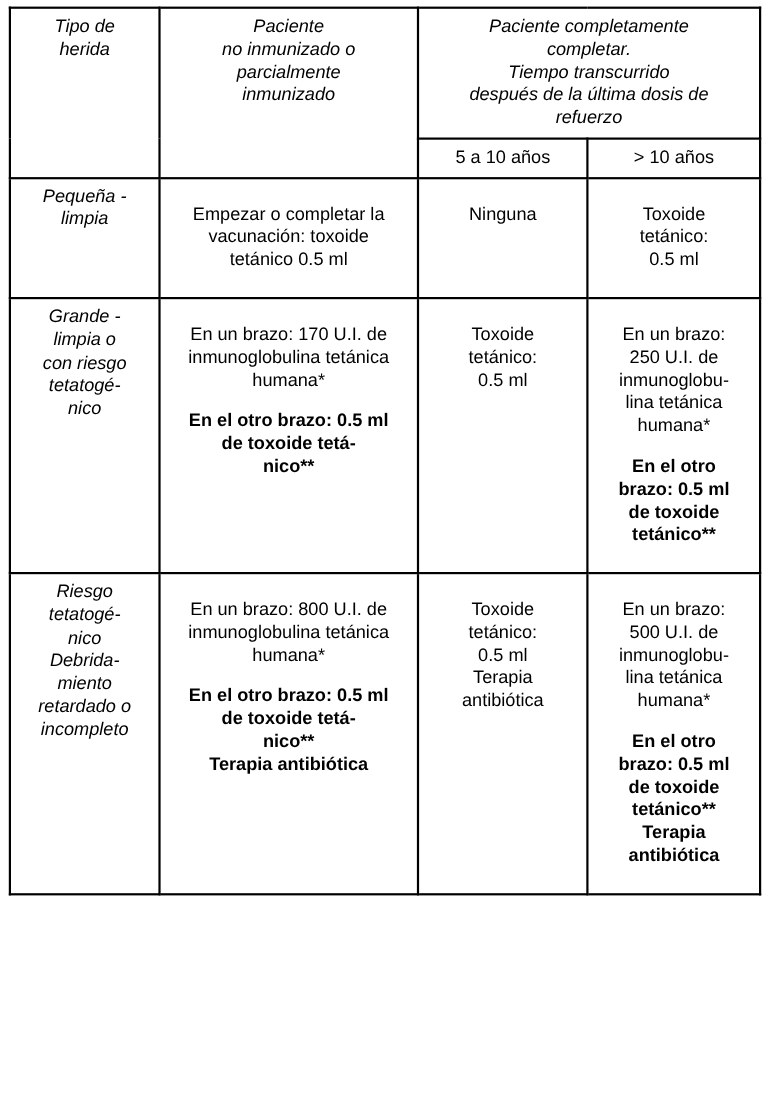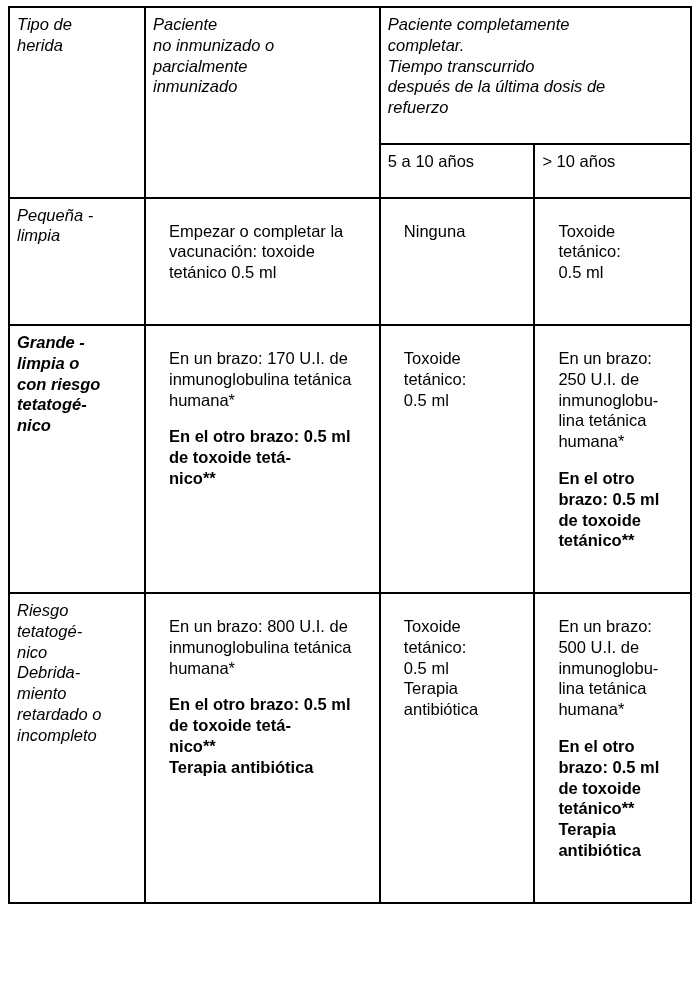--- a/index.html
+++ b/index.html
@@ -23,25 +23,25 @@
   table.tetanus {
     border-collapse: collapse;
     width: 684px;
     table-layout: fixed;
     border: 2px solid #000;
   }
   table.tetanus td,
   table.tetanus th {
     border: 2px solid #000;
     vertical-align: top;
-    padding: 6px 7px 25px 7px;
+    padding: 6px 7px 7px 7px;
     font-size: 16.5px;
     line-height: 1.26;
     font-weight: normal;
-    text-align: left;
+    text-align: center;
   }
   .col-a { width: 132px; }
   .col-b { width: 228px; }
   .col-c { width: 150px; }
   .col-d { width: 152px; }
 
   .hdr-italic {
     font-style: italic;
     font-size: 17px;
     line-height: 1.30;
@@ -103,21 +103,21 @@
         <td>
           <p class="cell-para">Ninguna</p>
         </td>
         <td>
           <p class="cell-para">Toxoide tetánico:
 0.5 ml</p>
         </td>
       </tr>
 
       <tr>
-        <td class="rowlabel" style="white-space: pre-line; font-weight: bold;">Grande -
+        <td class="rowlabel" style="white-space: pre-line;">Grande -
 limpia o
 con riesgo
 tetatogé-
 nico</td>
         <td>
           <p class="cell-para">En un  brazo: 170 U.I. de inmunoglobulina tetánica humana*</p>
           <p class="cell-para">En el otro brazo: 0.5 ml de toxoide tetá-
 nico**</p>
         </td>
         <td>

